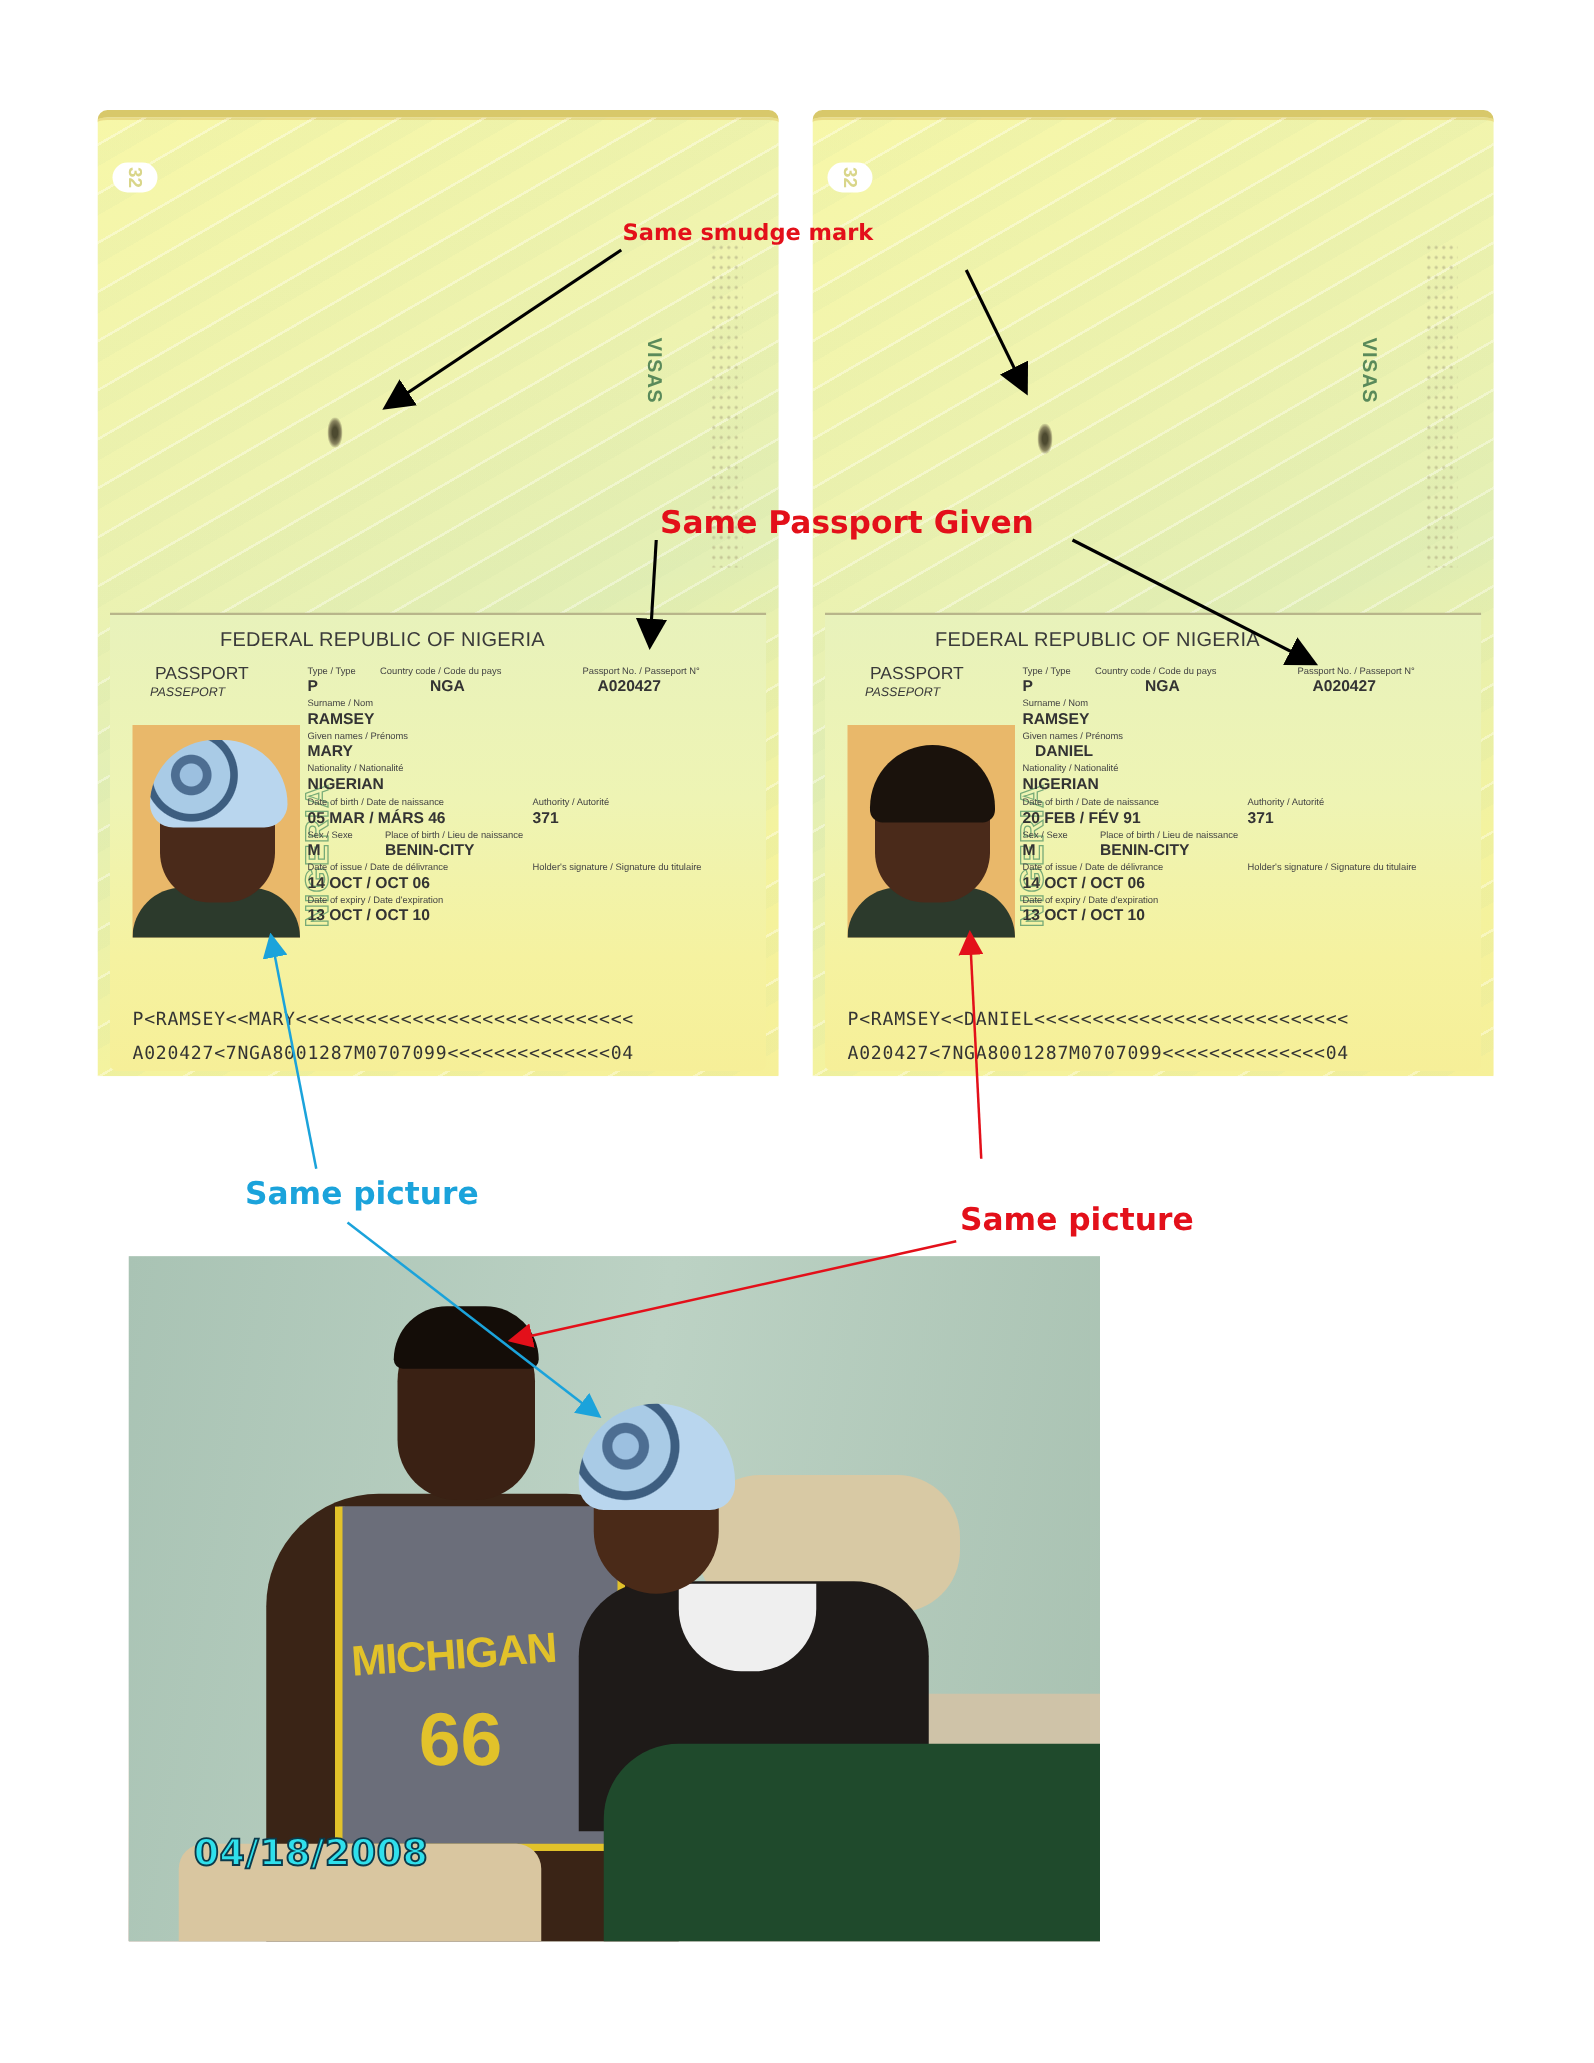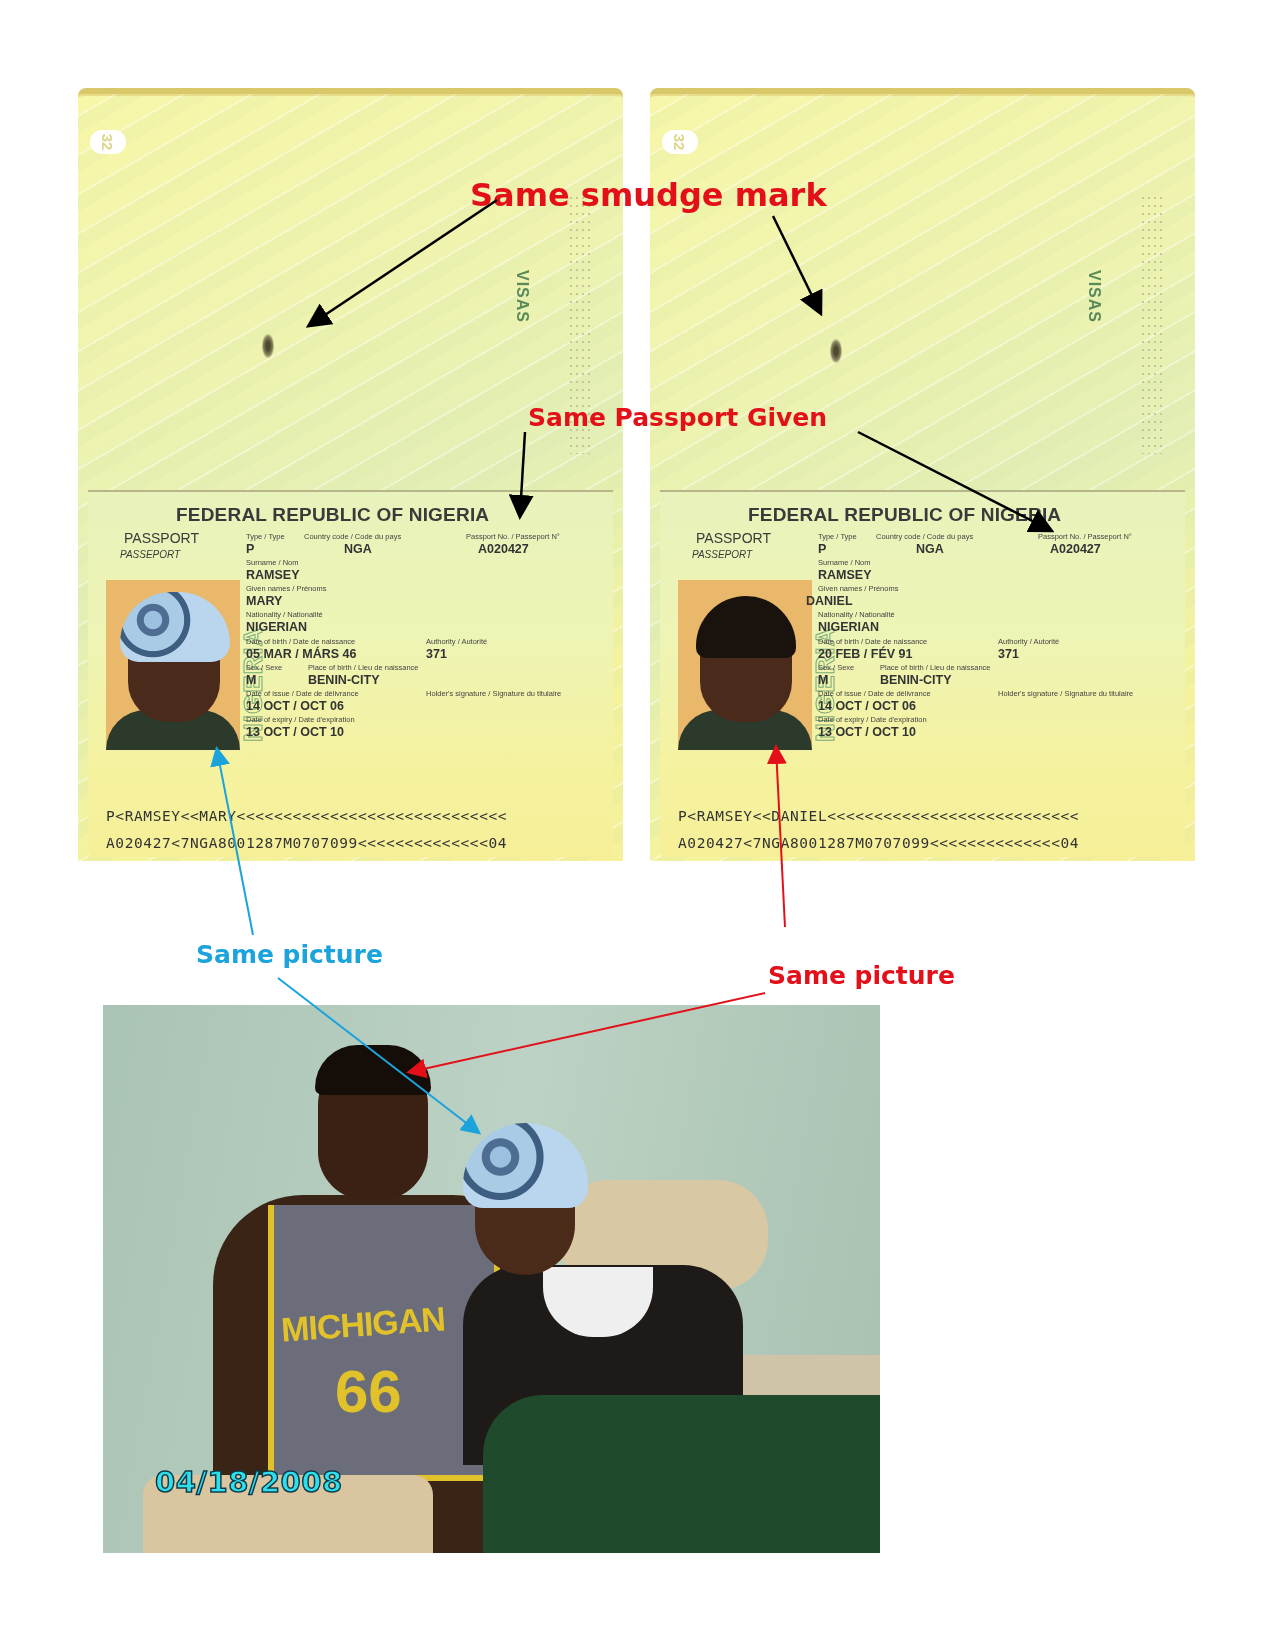--- a/index.html
+++ b/index.html
@@ -6,21 +6,21 @@
   body{width:1275px;height:1650px;position:relative;overflow:hidden;font-family:"Liberation Sans",sans-serif;}
   .passport{position:absolute;top:88px;width:545px;height:767px;background:linear-gradient(160deg,#f7f7a8 0%,#eef3b0 35%,#e3efb5 55%,#f4f39e 80%,#f6f099 100%);border-top:6px solid #d8c86a;border-radius:8px 8px 0 0;box-shadow:inset 0 2px 0 #eadc86;overflow:hidden;}
   .passport .waves{position:absolute;inset:0;background:repeating-linear-gradient(150deg,rgba(255,255,255,0.0) 0 18px,rgba(255,255,255,0.35) 18px 20px,rgba(190,215,160,0.10) 20px 34px);pointer-events:none;}
   #pp-left{left:78px;}
   #pp-right{left:650px;}
   .page-num{position:absolute;left:18px;top:30px;width:24px;height:36px;border-radius:12px;background:#fff;color:#d9d68a;font-weight:bold;font-size:15px;display:flex;align-items:center;justify-content:center;transform:rotate(90deg);}
   .visas{position:absolute;left:453px;top:176px;color:#5a8a5a;font-weight:bold;font-size:16px;transform:rotate(90deg);transform-origin:left top;letter-spacing:1px;}
   .perf{position:absolute;left:490px;top:100px;width:26px;height:260px;background-image:radial-gradient(circle,#b8b58a 1px,transparent 1.5px);background-size:6px 8px;opacity:0.7;}
   .smudge{position:absolute;width:12px;height:24px;background:radial-gradient(ellipse,#4d4a30 25%,#8a8560 55%,transparent 75%);border-radius:40%;}
   .datapage{position:absolute;left:10px;top:396px;width:525px;height:365px;border-top:2px solid #b8b58a;background:linear-gradient(180deg,#e8f2bb 0%,#eef4b4 40%,#f5f2a0 75%,#f6ef98 100%);border-radius:0 0 6px 6px;}
-  .dp-title{position:absolute;left:88px;top:12px;font-weight:bold;font-size:19px;color:#3a3a3a;letter-spacing:0.2px;}
+  .dp-title{position:absolute;left:88px;top:12px;font-weight:normal;font-size:16px;color:#3a3a3a;letter-spacing:0.2px;}
   .dp-pp1{position:absolute;left:36px;top:38px;font-size:14px;color:#3a3a3a;}
   .dp-pp2{position:absolute;left:32px;top:57px;font-size:10px;font-style:italic;color:#3a3a3a;}
   .lbl{position:absolute;font-size:7.5px;color:#444;white-space:nowrap;}
   .val{position:absolute;font-size:12.5px;font-weight:bold;color:#333;white-space:nowrap;}
   .photo{position:absolute;left:18px;top:88px;width:134px;height:170px;background:#e9b86a;overflow:hidden;}
   .photo .head{position:absolute;left:22px;top:30px;width:92px;height:112px;border-radius:46px 46px 40px 40px;background:#4a2a1a;}
   .photo .cloth{position:absolute;left:14px;top:12px;width:110px;height:70px;border-radius:55px 55px 20px 20px;background:radial-gradient(circle at 30% 40%,#9cc0e0 0 10%,#4d6e92 11% 18%,#a9cbe6 19% 35%,#3d5e80 36% 42%,#b9d6ee 43%);}
   .photo .hair{position:absolute;left:18px;top:16px;width:100px;height:62px;border-radius:50px 50px 10px 10px;background:#1a120c;}
   .photo .shoulders{position:absolute;left:0;top:130px;width:134px;height:50px;background:#2c3a2c;border-radius:40px 40px 0 0;}
   .nigeria-v{position:absolute;left:150px;top:250px;color:transparent;-webkit-text-stroke:1px #77aa77;font-weight:bold;font-size:26px;transform:rotate(-90deg);transform-origin:left top;letter-spacing:1px;}
@@ -121,21 +121,21 @@
     <div class="lbl" style="left:158px;top:40px;">Type / Type</div>
     <div class="lbl" style="left:216px;top:40px;">Country code / Code du pays</div>
     <div class="lbl" style="left:378px;top:40px;">Passport No. / Passeport N°</div>
     <div class="val" style="left:158px;top:50px;">P</div>
     <div class="val" style="left:256px;top:50px;">NGA</div>
     <div class="val" style="left:390px;top:50px;">A020427</div>
 
     <div class="lbl" style="left:158px;top:66px;">Surname / Nom</div>
     <div class="val" style="left:158px;top:76px;">RAMSEY</div>
     <div class="lbl" style="left:158px;top:92px;">Given names / Prénoms</div>
-    <div class="val" style="left:146px;top:102px;text-align:center;">DANIEL</div>
+    <div class="val" style="left:168px;top:102px;text-align:center;">DANIEL</div>
     <div class="lbl" style="left:158px;top:118px;">Nationality / Nationalité</div>
     <div class="val" style="left:158px;top:128px;">NIGERIAN</div>
     <div class="lbl" style="left:158px;top:145px;">Date of birth / Date de naissance</div>
     <div class="lbl" style="left:338px;top:145px;">Authority / Autorité</div>
     <div class="val" style="left:158px;top:155px;">20 FEB / FÉV 91</div>
     <div class="val" style="left:338px;top:155px;">371</div>
     <div class="lbl" style="left:158px;top:171px;">Sex / Sexe</div>
     <div class="lbl" style="left:220px;top:171px;">Place of birth / Lieu de naissance</div>
     <div class="val" style="left:158px;top:181px;">M</div>
     <div class="val" style="left:220px;top:181px;">BENIN-CITY</div>
@@ -162,21 +162,21 @@
   <div class="p1-hair"></div>
   <div class="shorts"></div>
   <div class="p2-body"></div>
   <div class="p2-vest"></div>
   <div class="p2-head"></div>
   <div class="p2-scarf"></div>
   <div class="blanket"></div>
   <div class="datestamp">04/18/2008</div>
 </div>
 
-<div class="annot red" style="left:470px;top:176px;font-size:32px;">Same smudge mark</div>
+<div class="annot red" style="left:498px;top:176px;font-size:18px;">Same smudge mark</div>
 <div class="annot red" style="left:528px;top:403px;font-size:25px;">Same Passport Given</div>
 <div class="annot blue" style="left:196px;top:940px;font-size:25px;">Same picture</div>
 <div class="annot red" style="left:768px;top:961px;font-size:25px;">Same picture</div>
 
 <svg class="arrows" viewBox="0 0 1275 1650">
   <defs>
     <marker id="ah-black" markerWidth="10" markerHeight="10" refX="8" refY="5" orient="auto">
         <path d="M0,0 L10,5 L0,10 z" fill="#000"></path>
       </marker>
     <marker id="ah-red" markerWidth="10" markerHeight="10" refX="8" refY="5" orient="auto">

